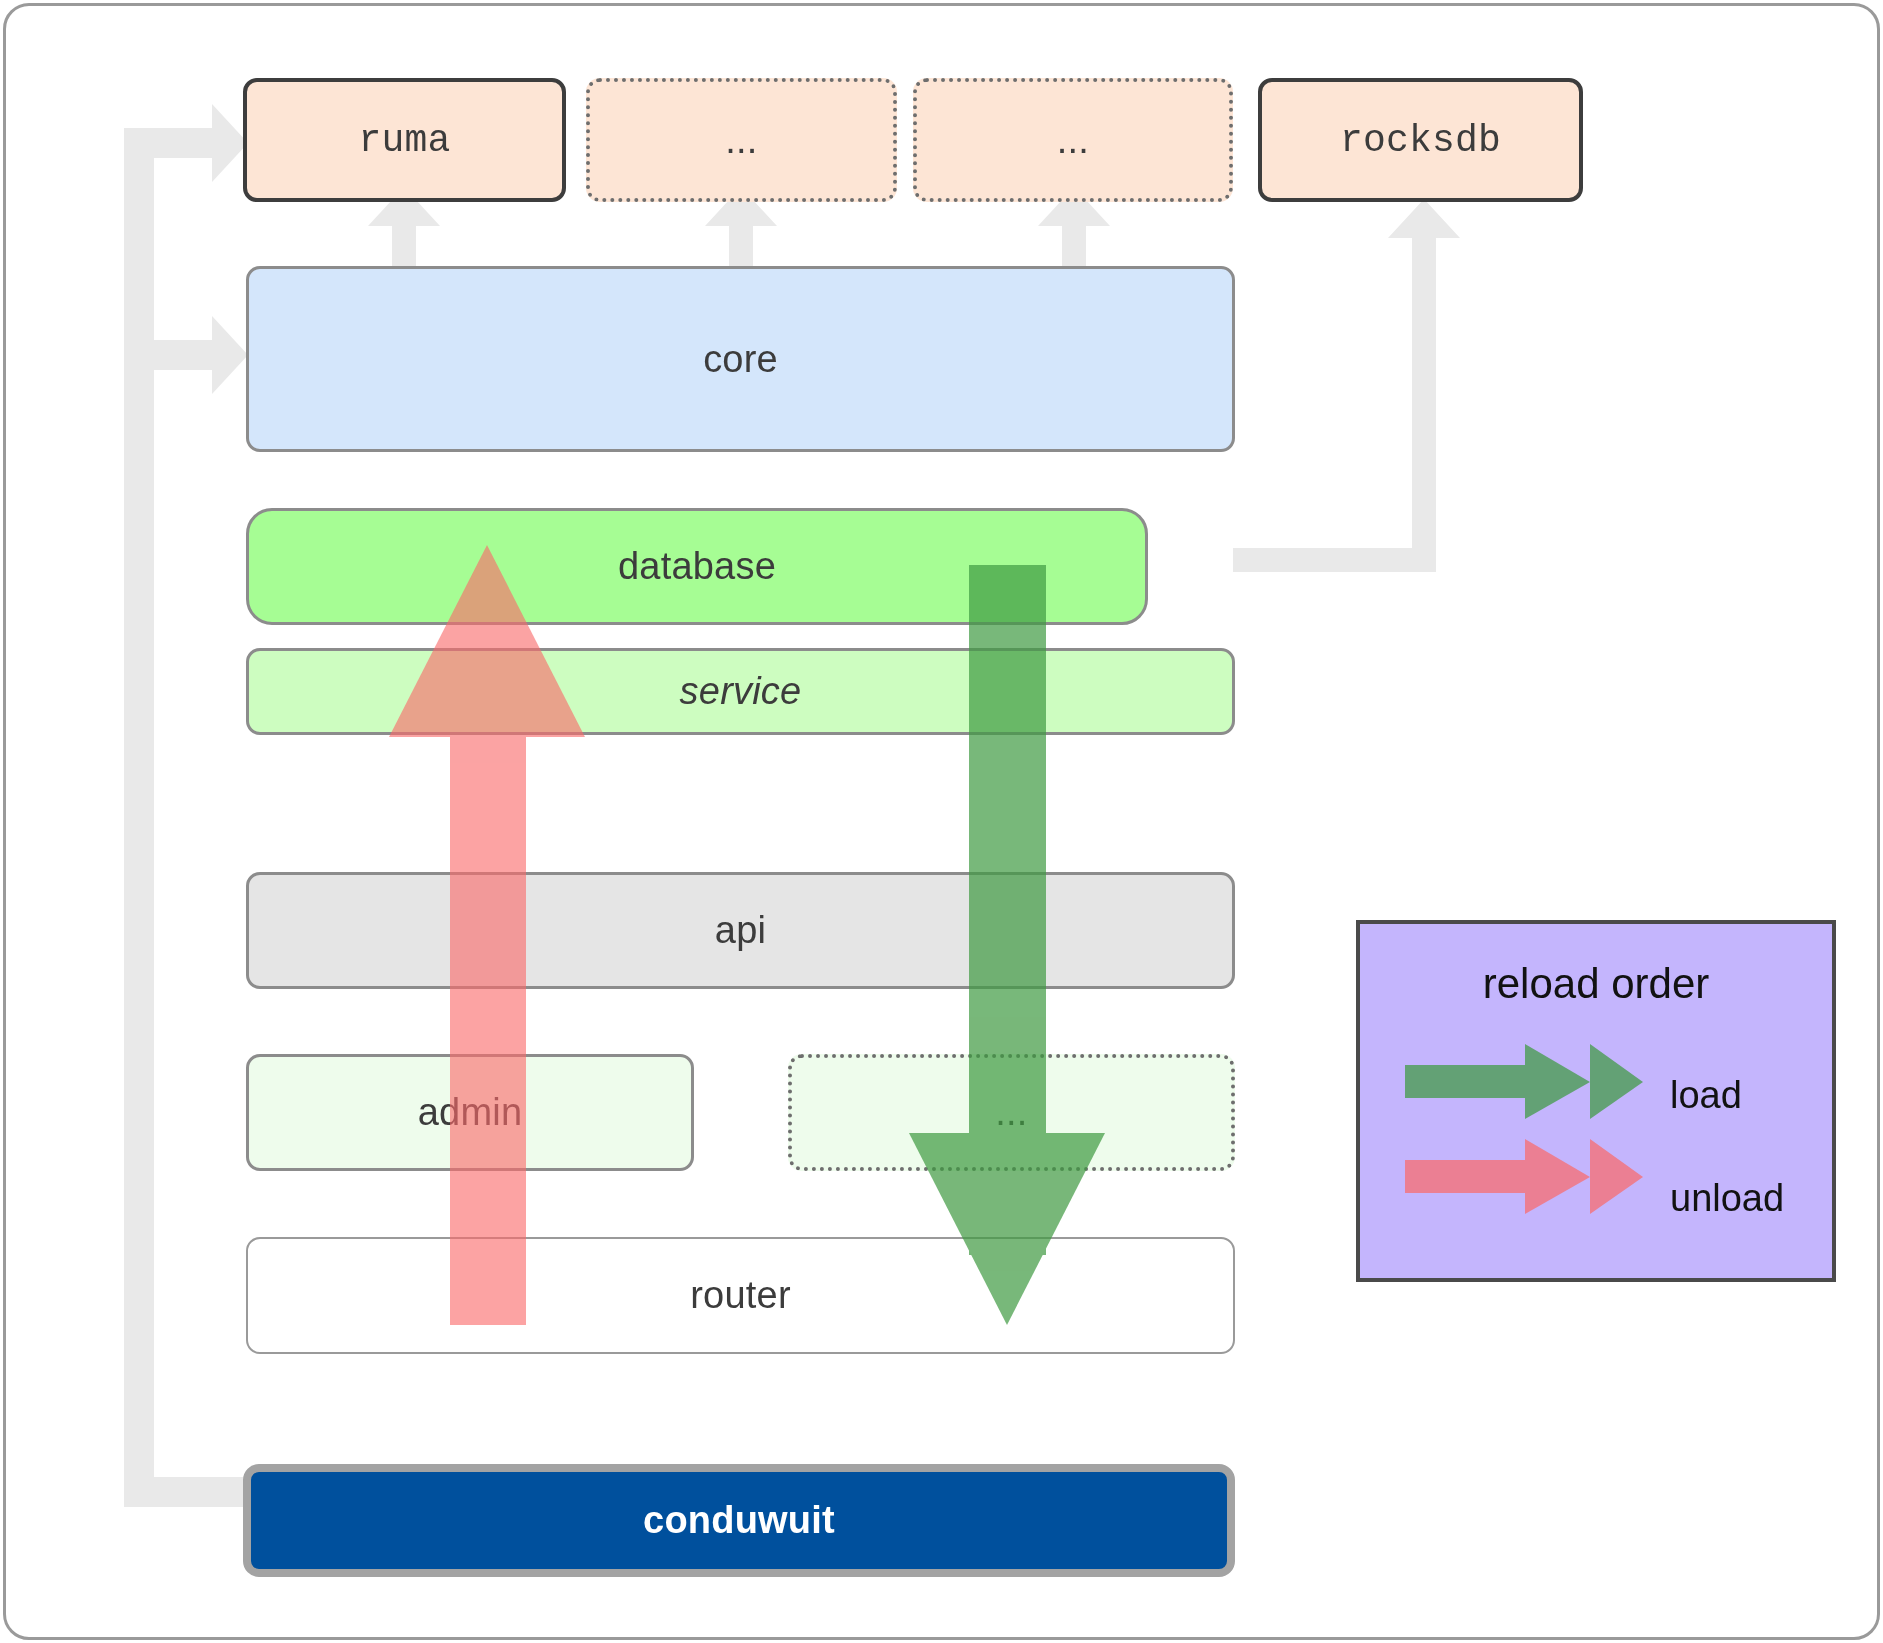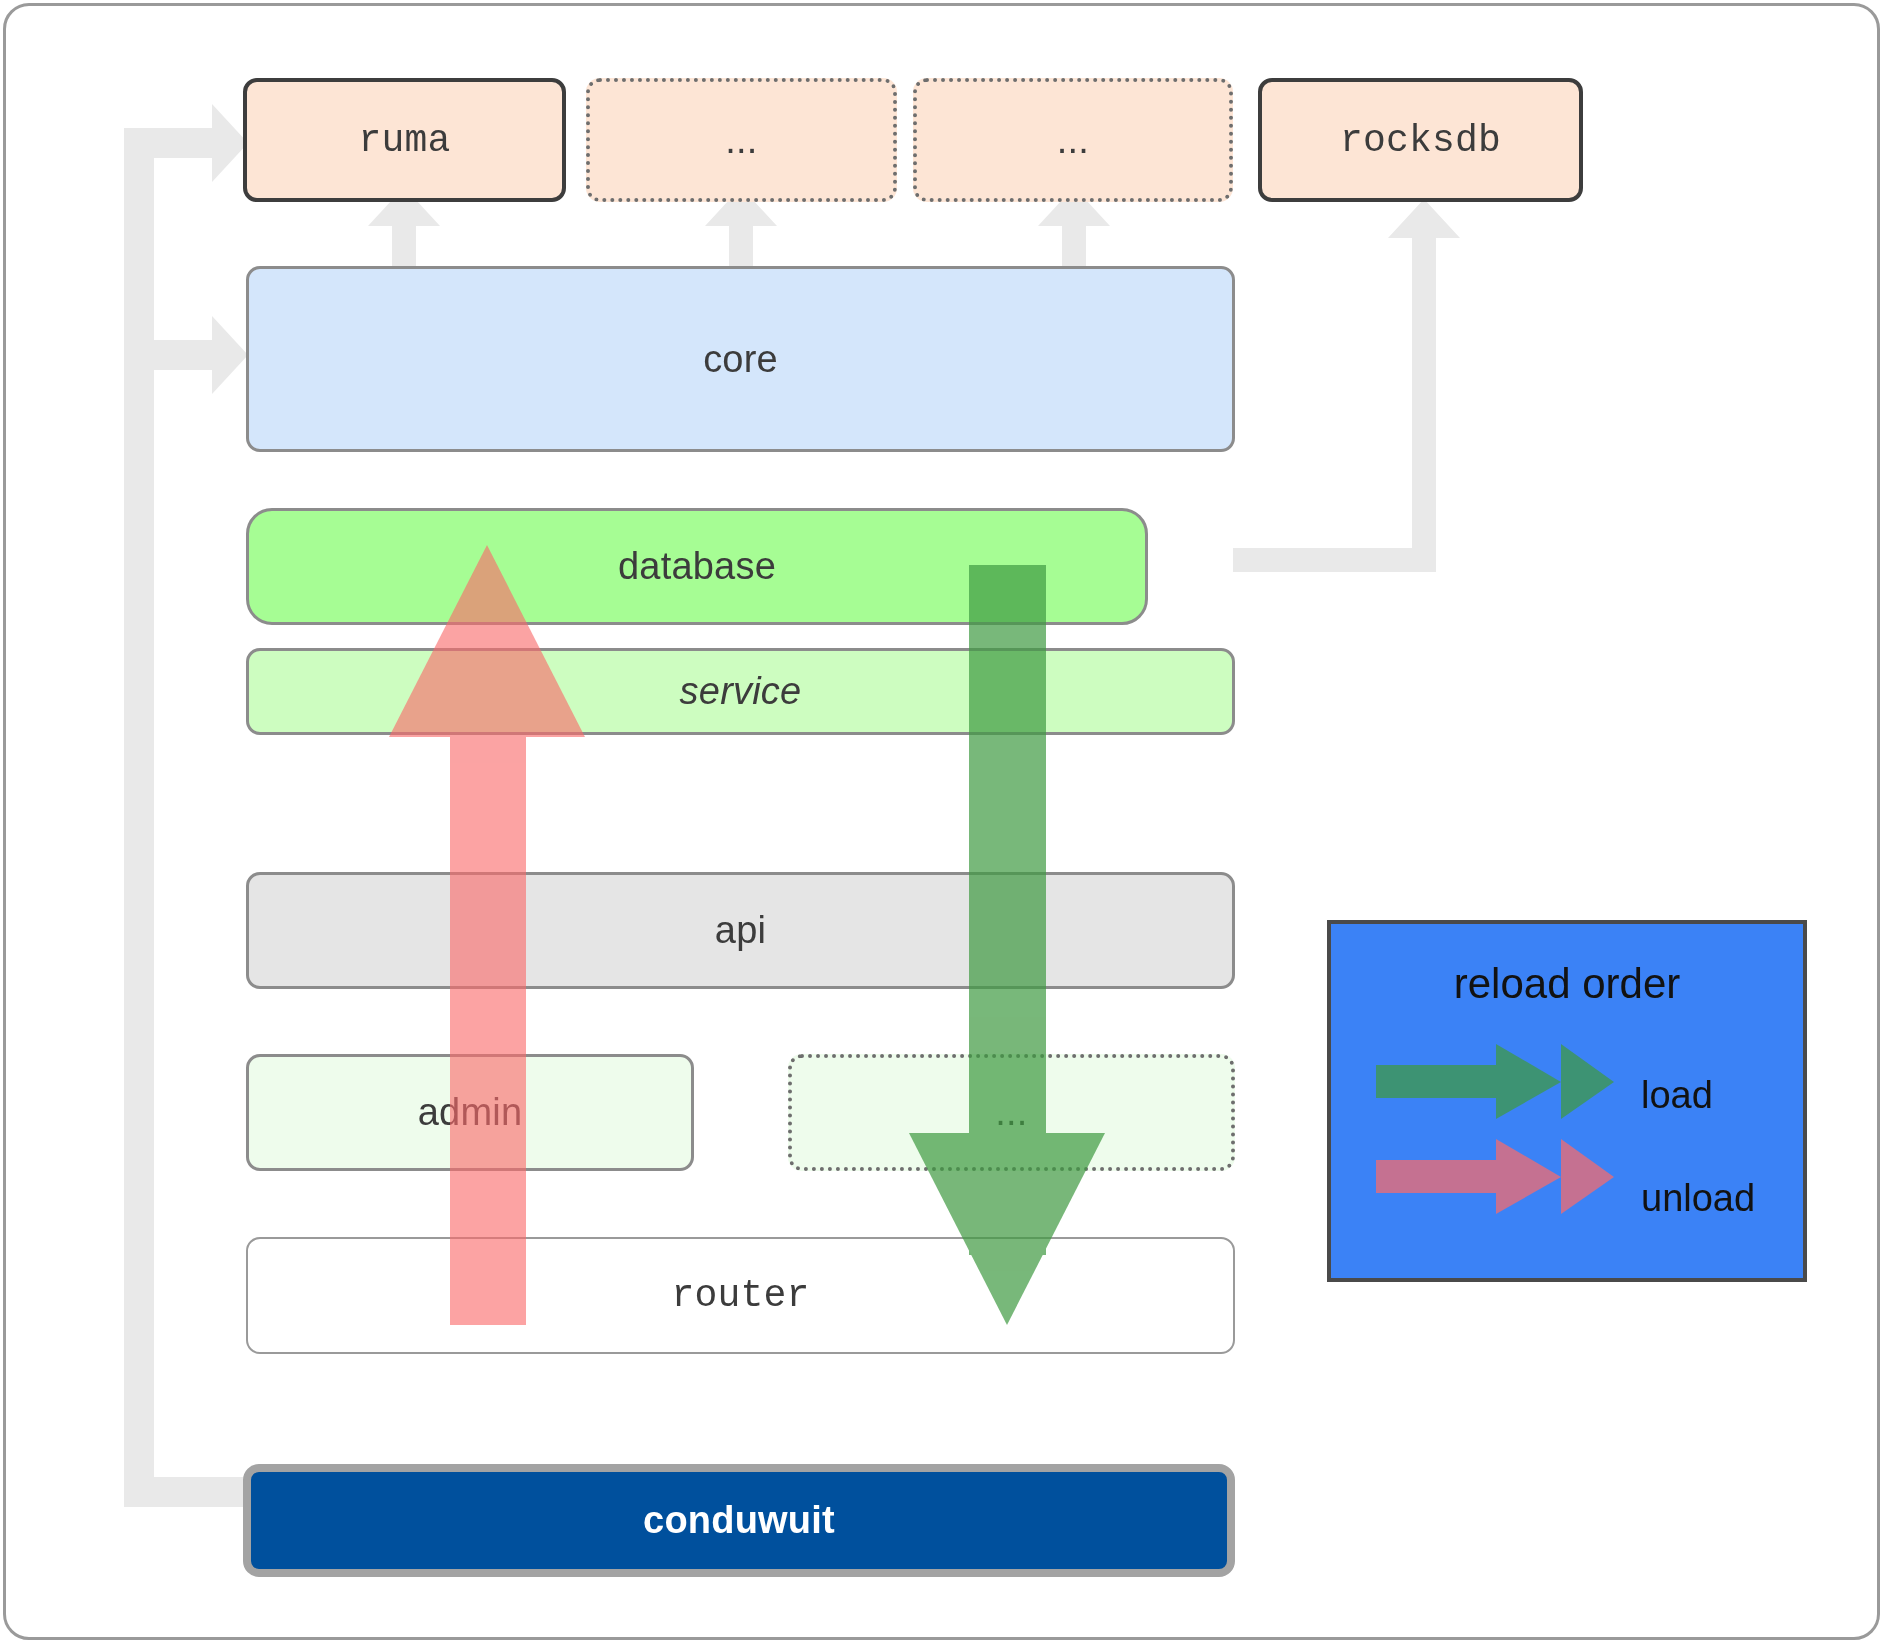--- a/index.html
+++ b/index.html
@@ -27,21 +27,21 @@
     align-items:center;
     justify-content:center;
     border-radius:14px;
     font-size:38px;
     color:#3c3c3c;
     letter-spacing:.2px;
   }
   .node.dotted{border-style:dotted !important;border-width:4px !important;border-color:#6e6e6e !important;}
   .node.solid-dark{border:4px solid #3d3d3d;font-family:Liberation Mono, monospace;}
   .node.solid-gray{border:3px solid #8c8c8c;}
-  .node.thin-gray{border:2px solid #9a9a9a;font-family:Liberation Mono, monospace;}
+  .node.thin-gray{border:2px solid #9a9a9a;}
 
   
   .n-ruma    {background:#fde5d5;}
   .n-dots    {background:#fde5d5;}
   .n-rocksdb {background:#fde5d5;}
   .n-core    {background:#d4e6fb;}
   .n-database{background:#a6fd94;}
   .n-service {background:#cdfdc0;}
   .n-api     {background:#e5e5e5;}
   .n-admin   {background:#eefcec;}
@@ -57,23 +57,23 @@
 
   
   .layer{position:absolute;left:0;top:0;width:1883px;height:1643px;pointer-events:none;}
   .layer.under{z-index:1;}
   .layer.over{z-index:3;}
   .nodes{z-index:2;}
 
   
   .legend{
     position:absolute;
-    left:1327px;top:920px;
+    left:1356px;top:920px;
     width:480px;height:362px;
-    background:#3b82f6;
+    background:#c4b5fd;
     border:4px solid #4a4a4a;
     box-sizing:border-box;
     z-index:4;
   }
   .legend-title{
     position:absolute;left:0;top:36px;width:100%;
     text-align:center;font-size:42px;color:#121212;
   }
   .legend-label{
     position:absolute;font-size:38px;color:#121212;

